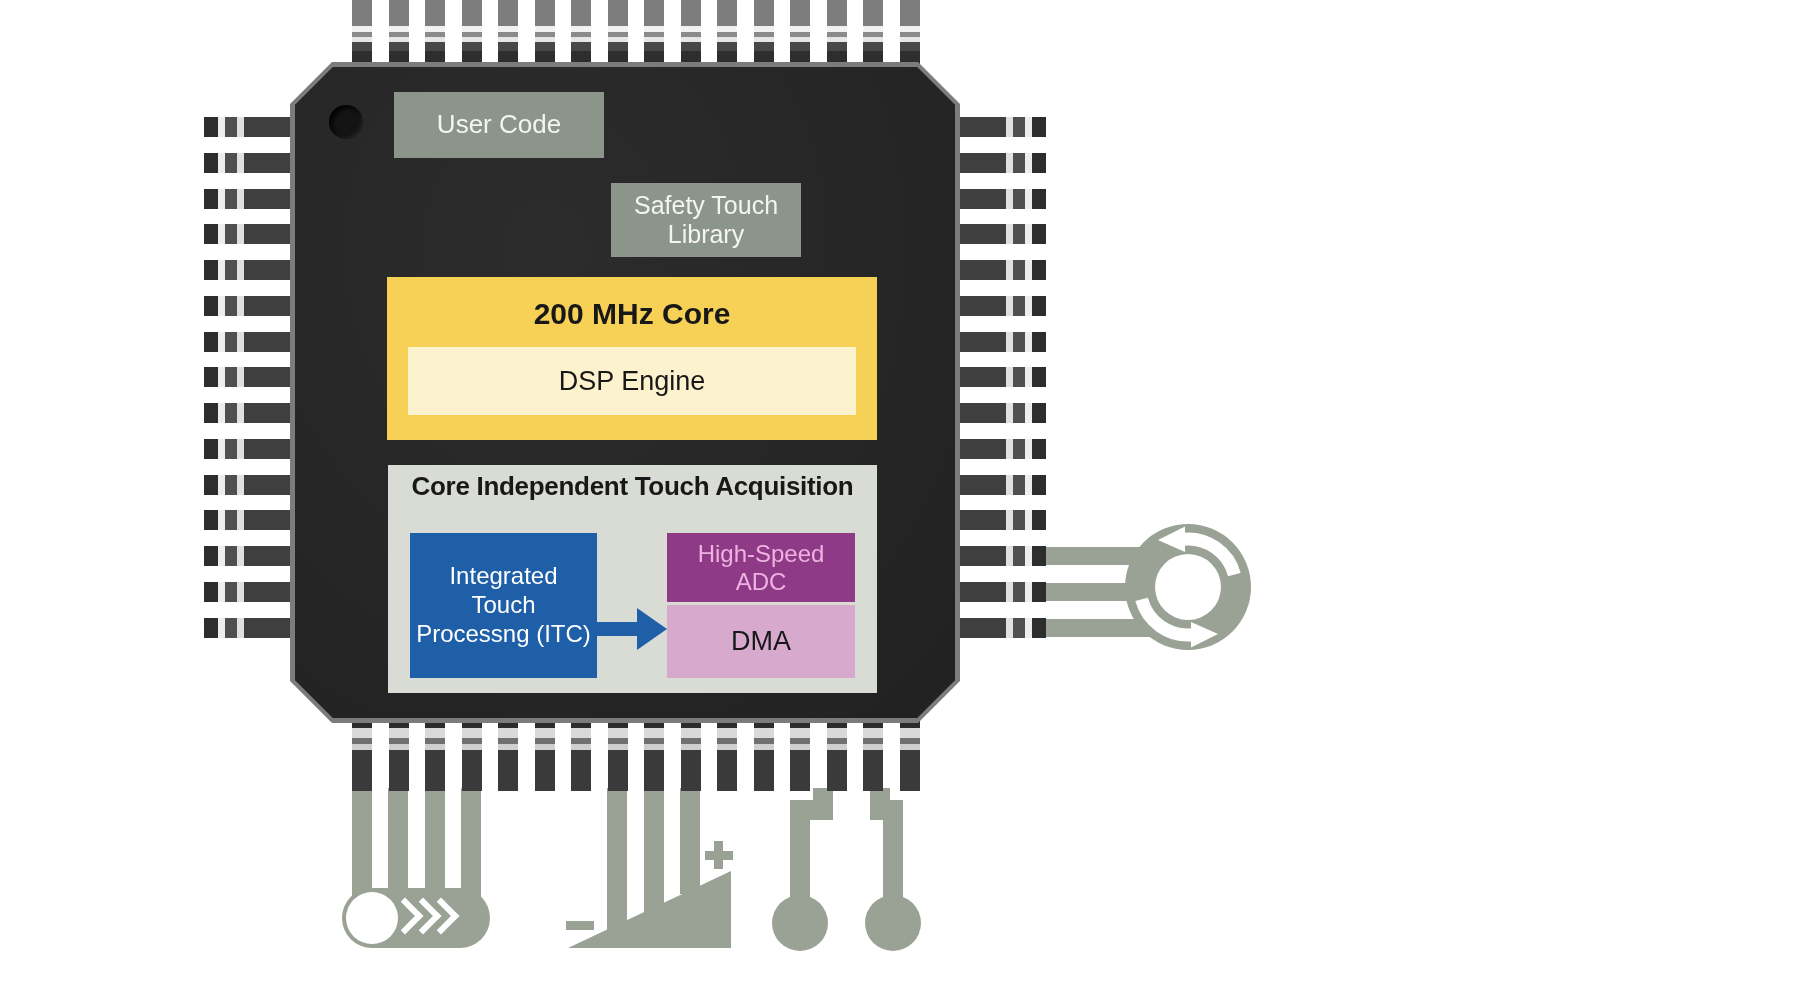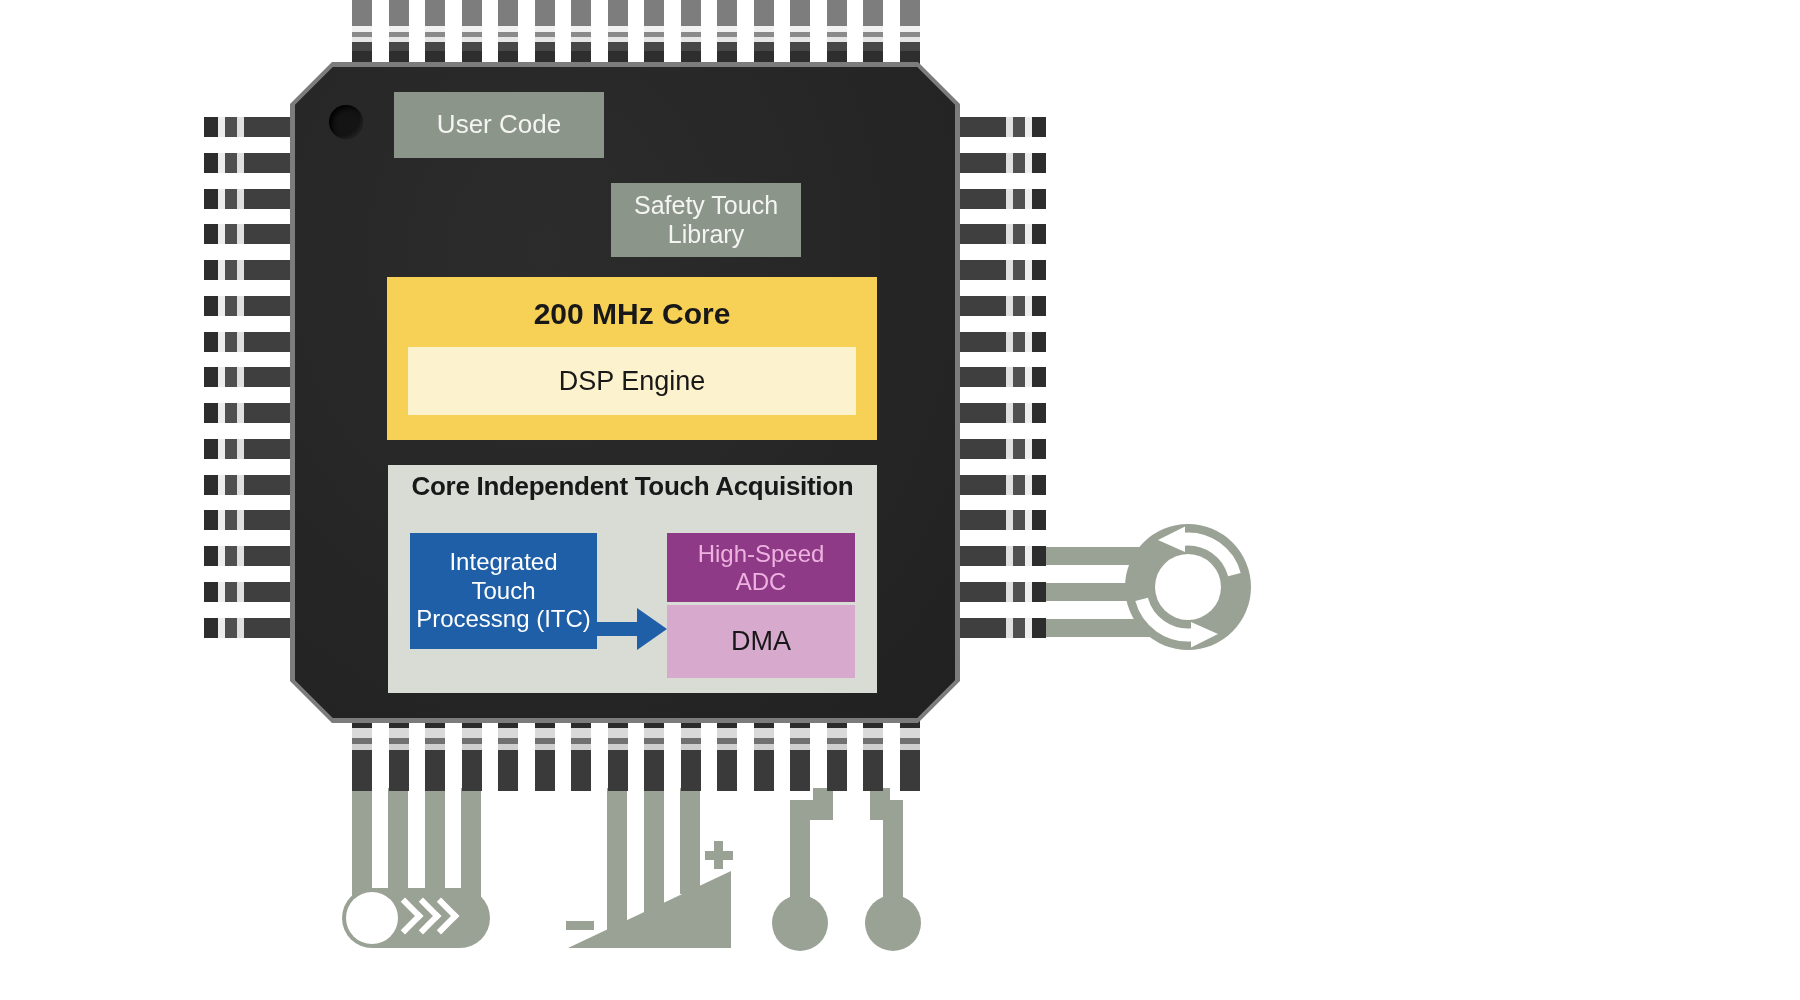--- a/index.html
+++ b/index.html
@@ -40,21 +40,21 @@
   #core-box{left:387px;top:277px;width:490px;height:163px;background:var(--yellow);z-index:4;}
   #core-title{left:387px;top:297px;width:490px;text-align:center;font-size:30px;font-weight:bold;
     color:var(--textDark);z-index:5;}
   #dsp-box{left:408px;top:347px;width:448px;height:68px;background:var(--cream);display:flex;
     align-items:center;justify-content:center;font-size:27px;color:var(--textDark);z-index:5;}
 
   
   #citap-panel{left:388px;top:465px;width:489px;height:228px;background:var(--panel);z-index:4;}
   #citap-title{left:388px;top:471px;width:489px;text-align:center;font-size:26px;font-weight:bold;
     line-height:1.18;letter-spacing:-0.3px;color:var(--textDark);z-index:5;}
-  #itc-box{left:410px;top:533px;width:187px;height:116px;background:var(--blue);color:#fff;
+  #itc-box{left:410px;top:533px;width:187px;height:145px;background:var(--blue);color:#fff;
     display:flex;flex-direction:column;align-items:center;justify-content:center;text-align:center;
     font-size:24px;line-height:1.2;z-index:5;}
   #adc-box{left:667px;top:533px;width:188px;height:69px;background:var(--purple);color:var(--purpleText);
     display:flex;flex-direction:column;align-items:center;justify-content:center;text-align:center;
     font-size:24px;line-height:1.15;z-index:5;}
   #dma-box{left:667px;top:605px;width:188px;height:73px;background:var(--pink);color:var(--textDark);
     display:flex;align-items:center;justify-content:center;font-size:27px;z-index:5;}
   #itc-arrow-shaft{left:597px;top:622px;width:42px;height:14px;background:var(--blue);z-index:6;}
   #itc-arrow-head{left:637px;top:608px;width:0;height:0;border-top:21px solid transparent;
     border-bottom:21px solid transparent;border-left:30px solid var(--blue);z-index:6;}

